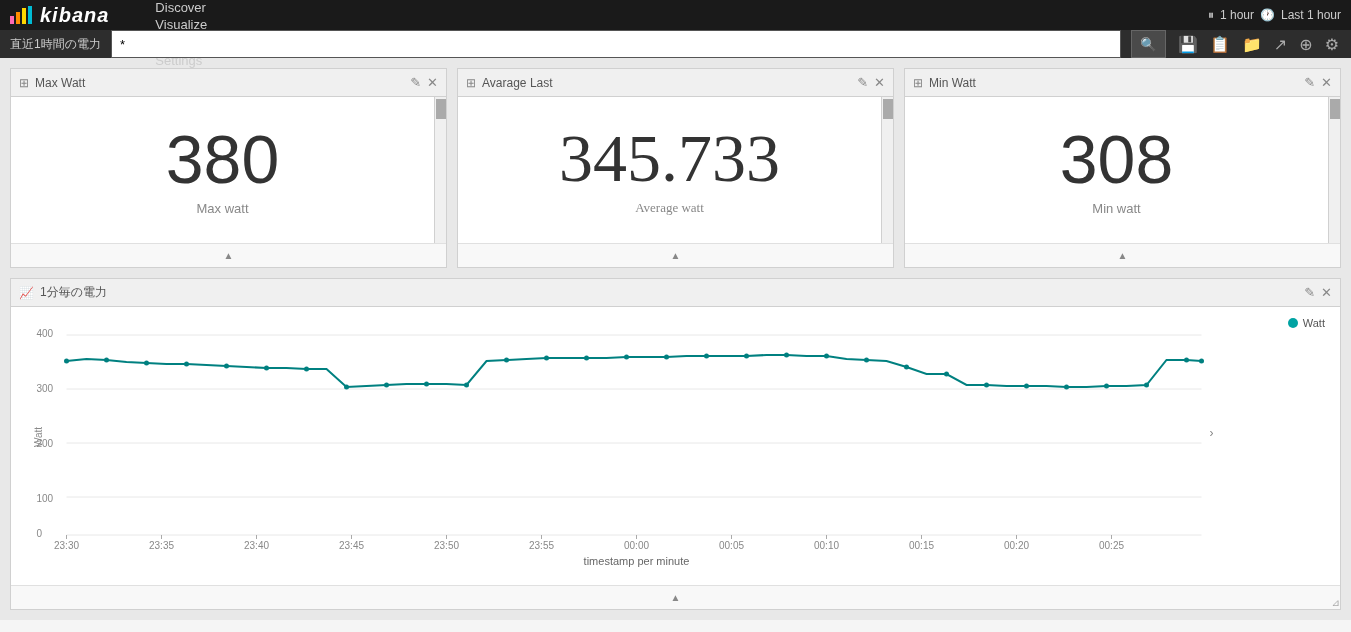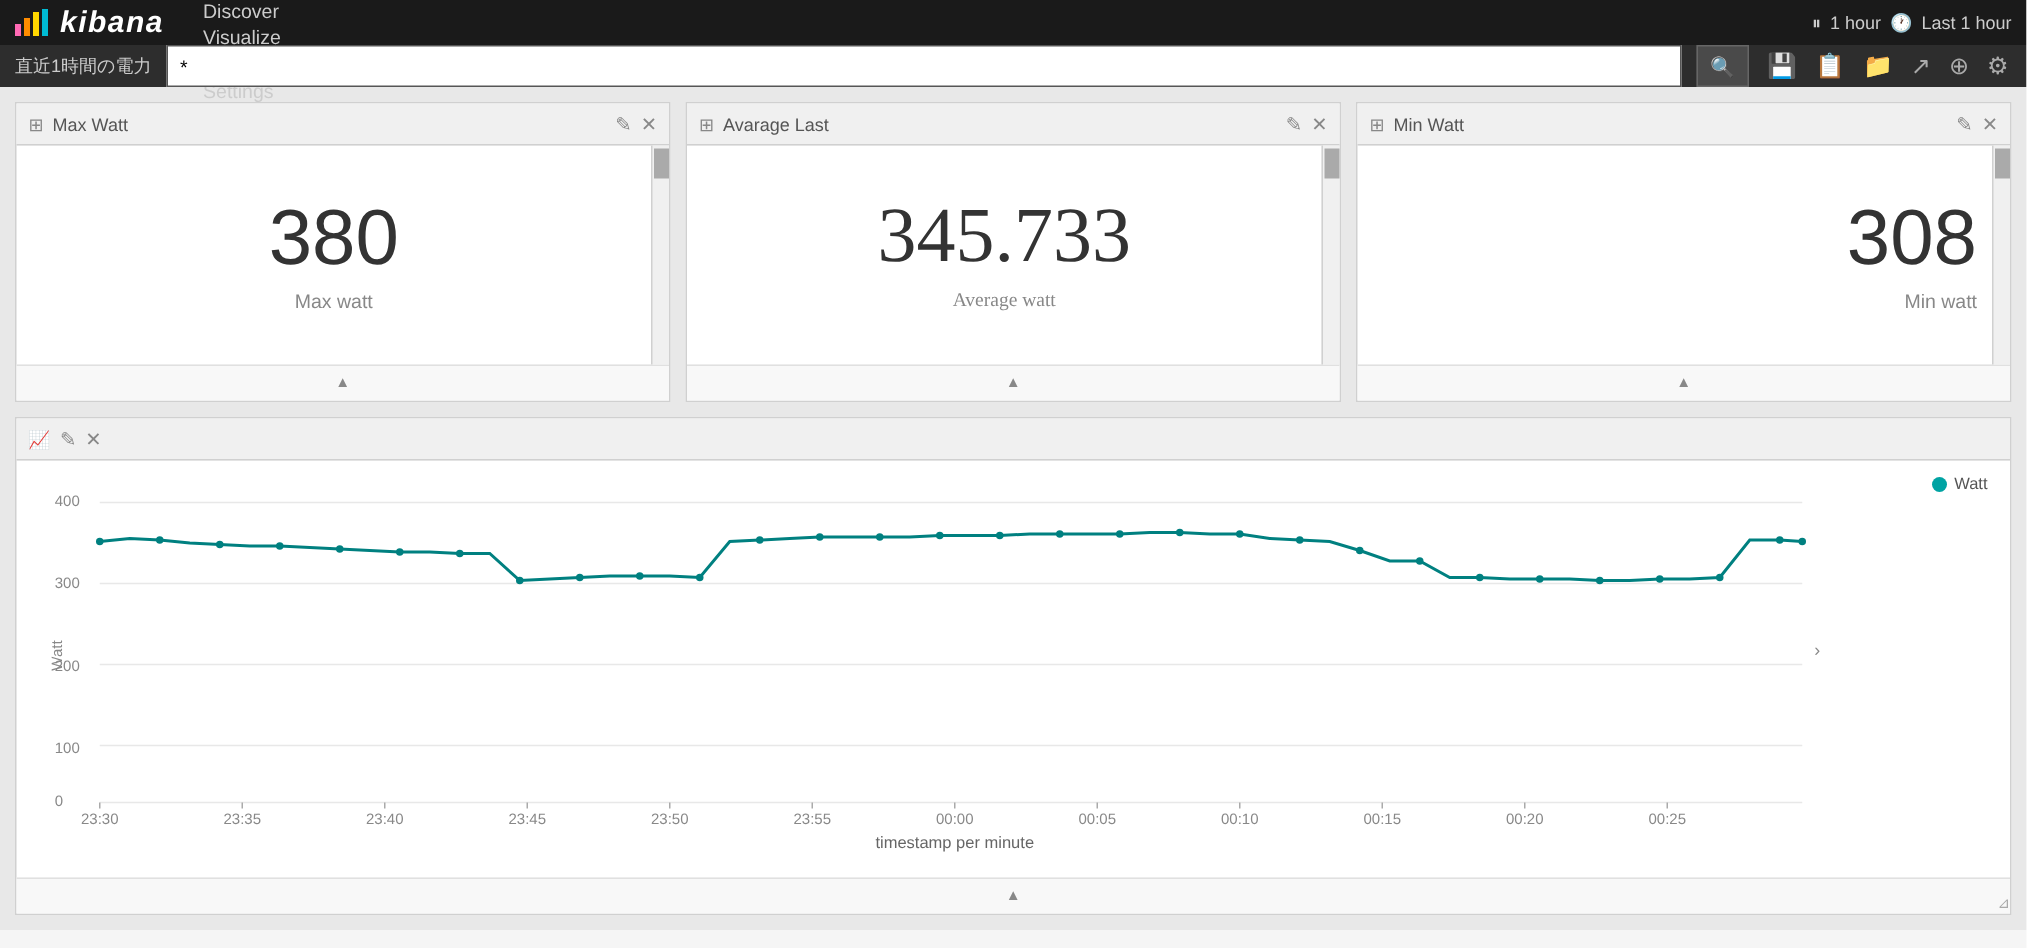--- a/index.html
+++ b/index.html
@@ -5,20 +5,21 @@
     * { margin: 0; padding: 0; box-sizing: border-box; }
     body { font-family: Arial, sans-serif; background: #f5f5f5; overflow: hidden; width: 1351px; height: 632px; }
 
     
     .top-nav {
       background: #1a1a1a;
       height: 30px;
       display: flex;
       align-items: center;
       padding: 0;
+      gap: 20px;
     }
     .logo-area {
       background: #1a1a1a;
       display: flex;
       align-items: center;
       padding: 0 10px;
       height: 100%;
     }
     .kibana-logo {
       display: flex;
@@ -205,21 +206,21 @@
       align-items: center;
     }
     .scrollbar-thumb {
       width: 10px;
       height: 20px;
       background: #aaa;
       margin-top: 2px;
     }
 
     .metric-value {
-      font-size: 52px;
+      font-size: 68px;
       font-weight: 300;
       color: #333;
       line-height: 1;
       margin-bottom: 8px;
     }
     .metric-label {
       color: #888;
       font-size: 13px;
     }
 
@@ -391,34 +392,35 @@
         <span class="panel-icon">⊞</span>
         <span class="panel-title">Min Watt</span>
         <div class="panel-actions">
           <span class="panel-action">✎</span>
           <span class="panel-action">✕</span>
         </div>
       </div>
       <div class="scrollbar-right">
         <div class="scrollbar-thumb"></div>
       </div>
-      <div class="panel-body" style="margin-right:12px;align-items:flex-end;">
+      <div class="panel-body" style="margin-right:12px;">
         <div class="metric-value">308</div>
         <div class="metric-label">Min watt</div>
       </div>
       <div class="panel-footer">
         <span class="collapse-arrow">▲</span>
       </div>
     </div>
 
   </div>
 
   <div class="chart-panel">
     <div class="panel-header">
       <span class="panel-icon">📈</span>
+      <span class="panel-title">1分毎の電力</span>
       <div class="panel-actions">
         <span class="panel-action">✎</span>
         <span class="panel-action">✕</span>
       </div>
     </div>
     <div class="chart-body">
       <div class="legend">
         <div class="legend-dot"></div>
         <span>Watt</span>
       </div>

